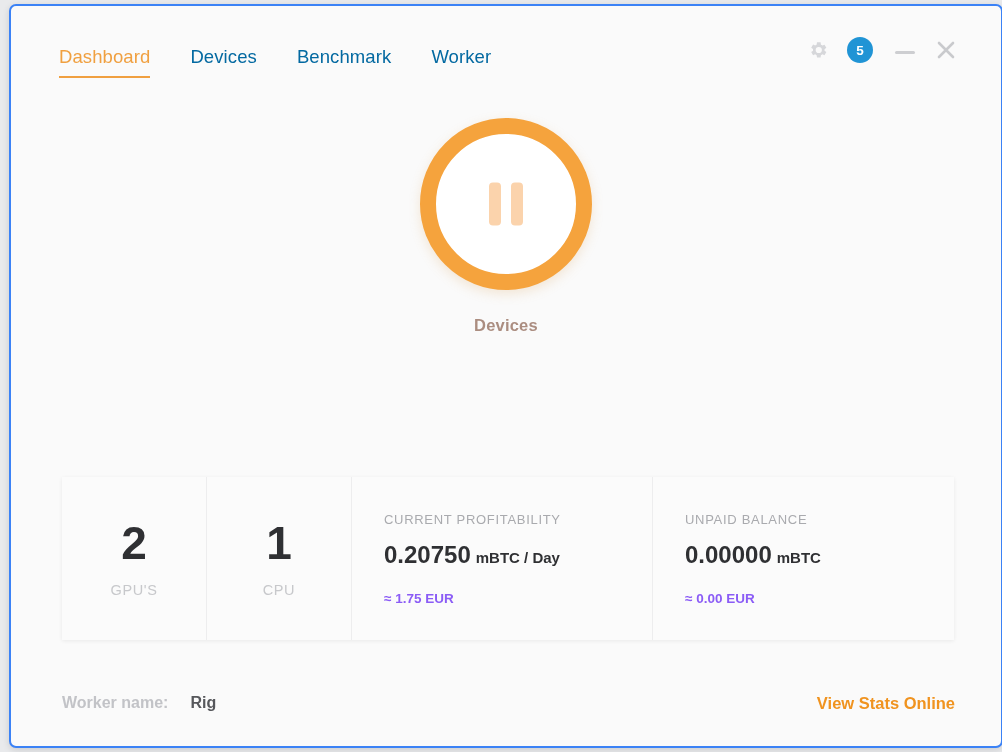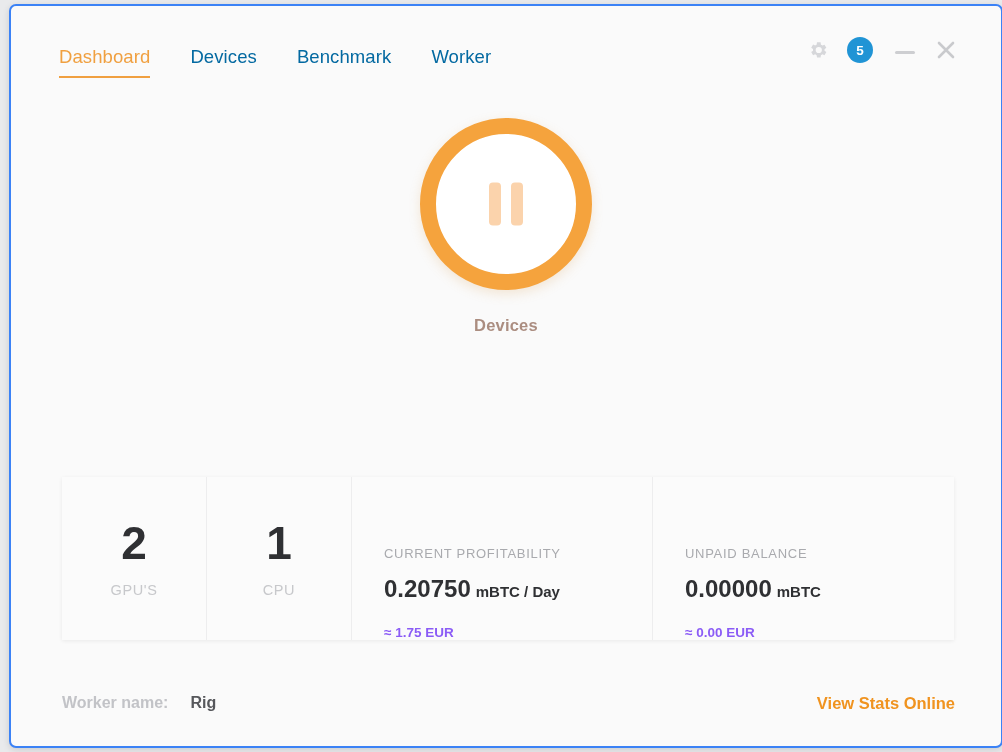--- a/index.html
+++ b/index.html
@@ -178,21 +178,21 @@
   .count-label {
     margin-top: 16px;
     font-size: 14.5px;
     color: #c7c8cb;
     letter-spacing: 0.6px;
     text-align: right;
   }
 
   .card.metric {
     width: 301px;
-    justify-content: flex-end;
+    justify-content: center;
     padding-left: 32px;
   }
   .metric-title {
     font-size: 13px;
     color: #a9aaae;
     letter-spacing: 0.7px;
     margin-bottom: 14px;
   }
   .metric-main {
     margin-bottom: 22px;

